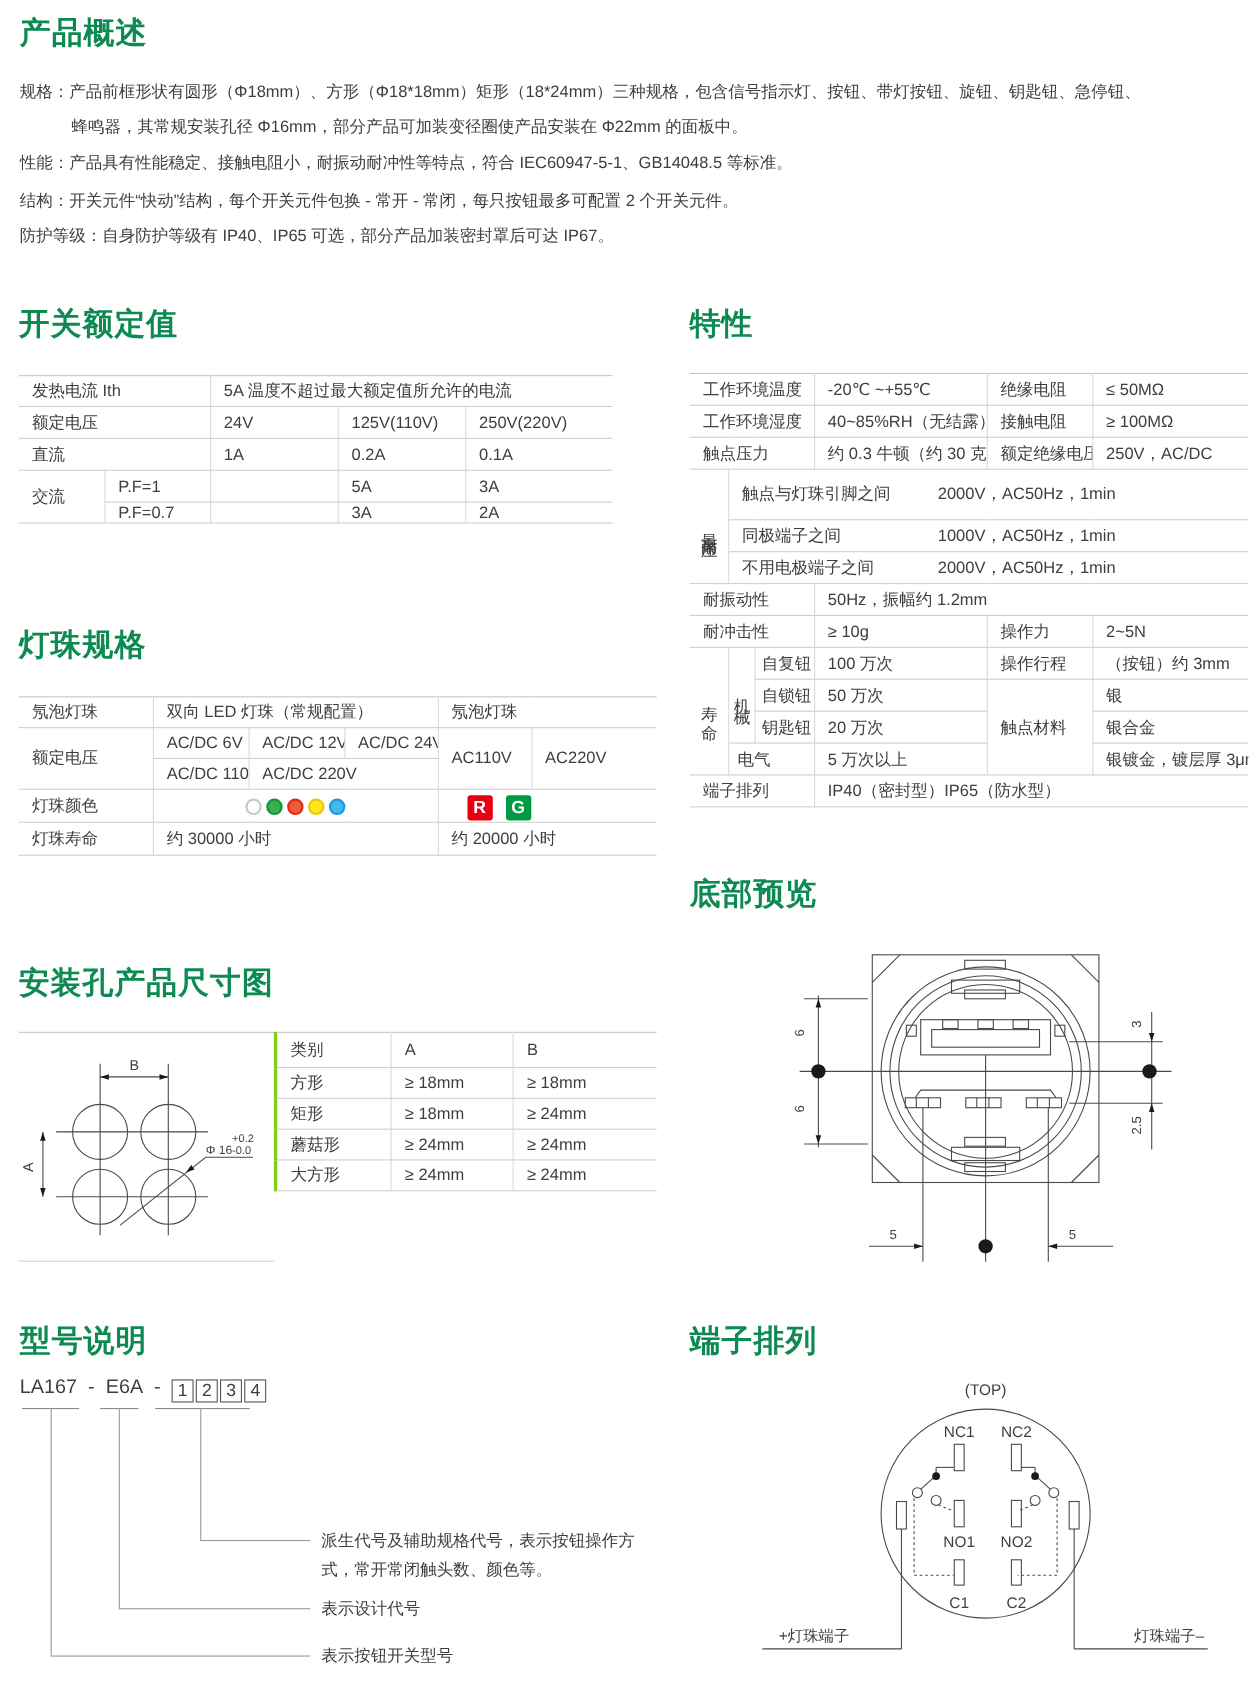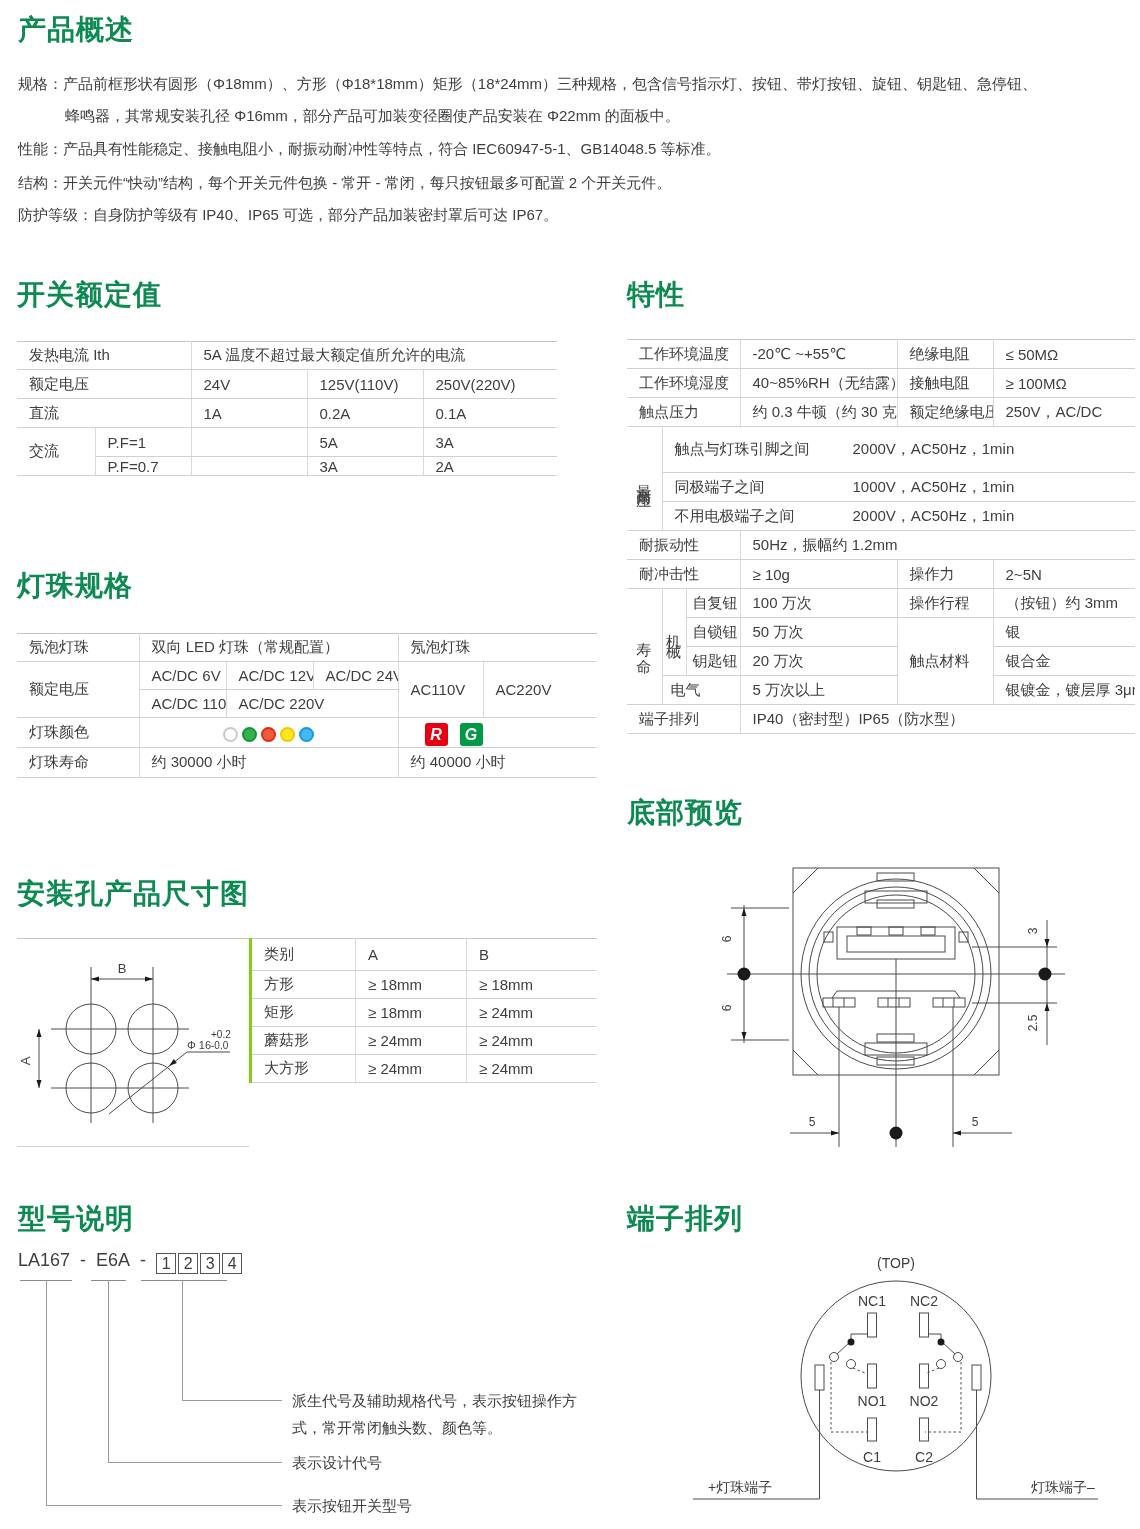--- a/index.html
+++ b/index.html
@@ -23,21 +23,21 @@
   table.t td.vtc { padding:0; }
   .vtxt { writing-mode:vertical-rl; text-orientation:upright; margin:0 auto; line-height:1; width:15px; }
   .ls2 { letter-spacing:3px; } .ls8 { letter-spacing:10px; } .ls14 { letter-spacing:16px; }
   .hvl { display:inline-block; width:178px; }
   .dots-cell { text-align:center; padding-left:0 !important; }
   .dot { display:inline-block; width:15px; height:15px; border-radius:50%; border:2.5px solid transparent; margin:0 2px; vertical-align:-4px; }
   .badge {
     display:inline-block; width:23px; height:23px; border-radius:3px; color:#fff; font-weight:bold;
     text-align:center; line-height:23px; font-size:16px; margin-right:12px; vertical-align:-6px;
   }
-  .badge-cell { padding-left:26px !important;font-style:italic; }
+  .badge-cell { padding-left:26px !important; }
   .fig-frame { position:absolute; border-top:1px solid #c6c6c6; border-bottom:1px solid #d0d0d0; }
   table.t td.blf { border-left:3px solid #84cc16; }
   svg { position:absolute; }
   svg .ln { stroke:#4a4a4a; stroke-width:1; fill:none; }
   svg .fil { fill:#1a1a1a; stroke:none; }
   svg text { font-size:12px; fill:#3e3e3e; }
   svg text.lbl { font-size:14px; }
   .model-line { position:absolute; font-size:18px; color:#3e3e3e; white-space:nowrap; }
   .model-line .seg { margin-right:10px;text-align:center; }
   .mbox {
@@ -227,21 +227,21 @@
       <td colspan="3" class="dots-cell">
         <span class="dot" style="background:#ffffff;border-color:#c9c9c9"></span><span class="dot" style="background:#37b14e;border-color:#12953b"></span><span class="dot" style="background:#ee5a40;border-color:#de2c12"></span><span class="dot" style="background:#ffe81f;border-color:#eec70a"></span><span class="dot" style="background:#45b8f1;border-color:#119ddd"></span>
       </td>
       <td colspan="2" class="bre badge-cell">
         <span class="badge" style="background:#e60012">R</span><span class="badge" style="background:#009a44">G</span>
       </td>
     </tr>
     <tr style="height:30px">
       <td>灯珠寿命</td>
       <td colspan="3">约 30000 小时</td>
-      <td colspan="2" class="bre">约 40000 小时</td>
+      <td colspan="2" class="bre">约 20000 小时</td>
     </tr>
   </tbody>
     </table>
 </div>
 
 <div>
   <h2 class="sec-title" style="left:627px;top:799px">底部预览</h2>
   <svg style="left:627px;top:835px" width="480" height="370" viewBox="0 0 480 370">
     <g class="ln">
       <rect x="166" y="33" width="206" height="207"></rect>

